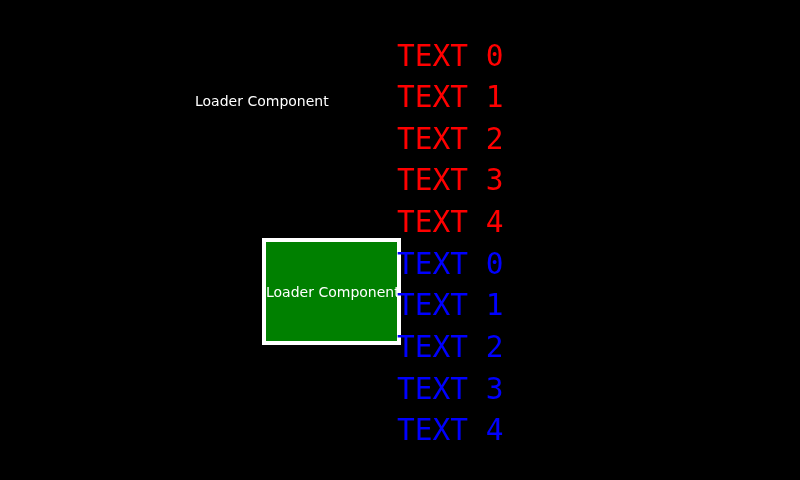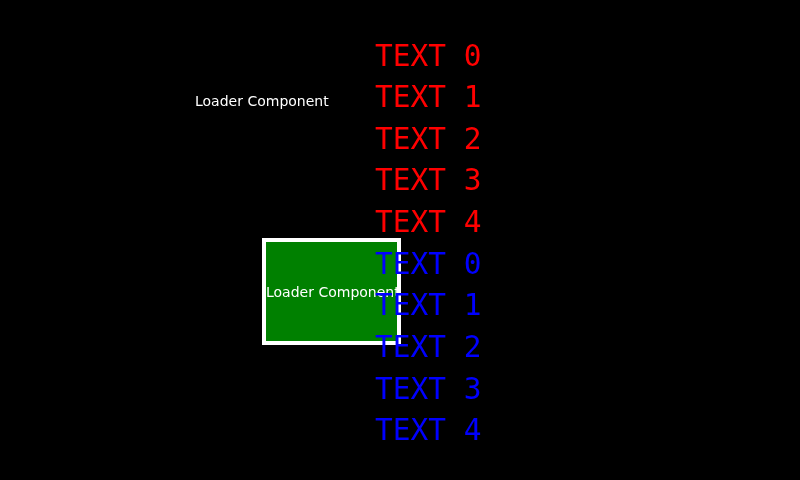--- a/index.html
+++ b/index.html
@@ -34,21 +34,21 @@
     align-items: center;
     overflow: hidden;
   }
   .loader-box-text {
     font-family: "DejaVu Sans", "Liberation Sans", sans-serif;
     font-size: 14px;
     white-space: nowrap;
   }
   .text-list {
     position: absolute;
-    left: 375px;
+    left: 397px;
     top: 35.5px;
   }
   .text-row {
     font-family: "DejaVu Sans Mono", "Liberation Mono", monospace;
     font-size: 29.5px;
     line-height: 41.67px;
     height: 41.67px;
     white-space: pre;
   }
 </style>

